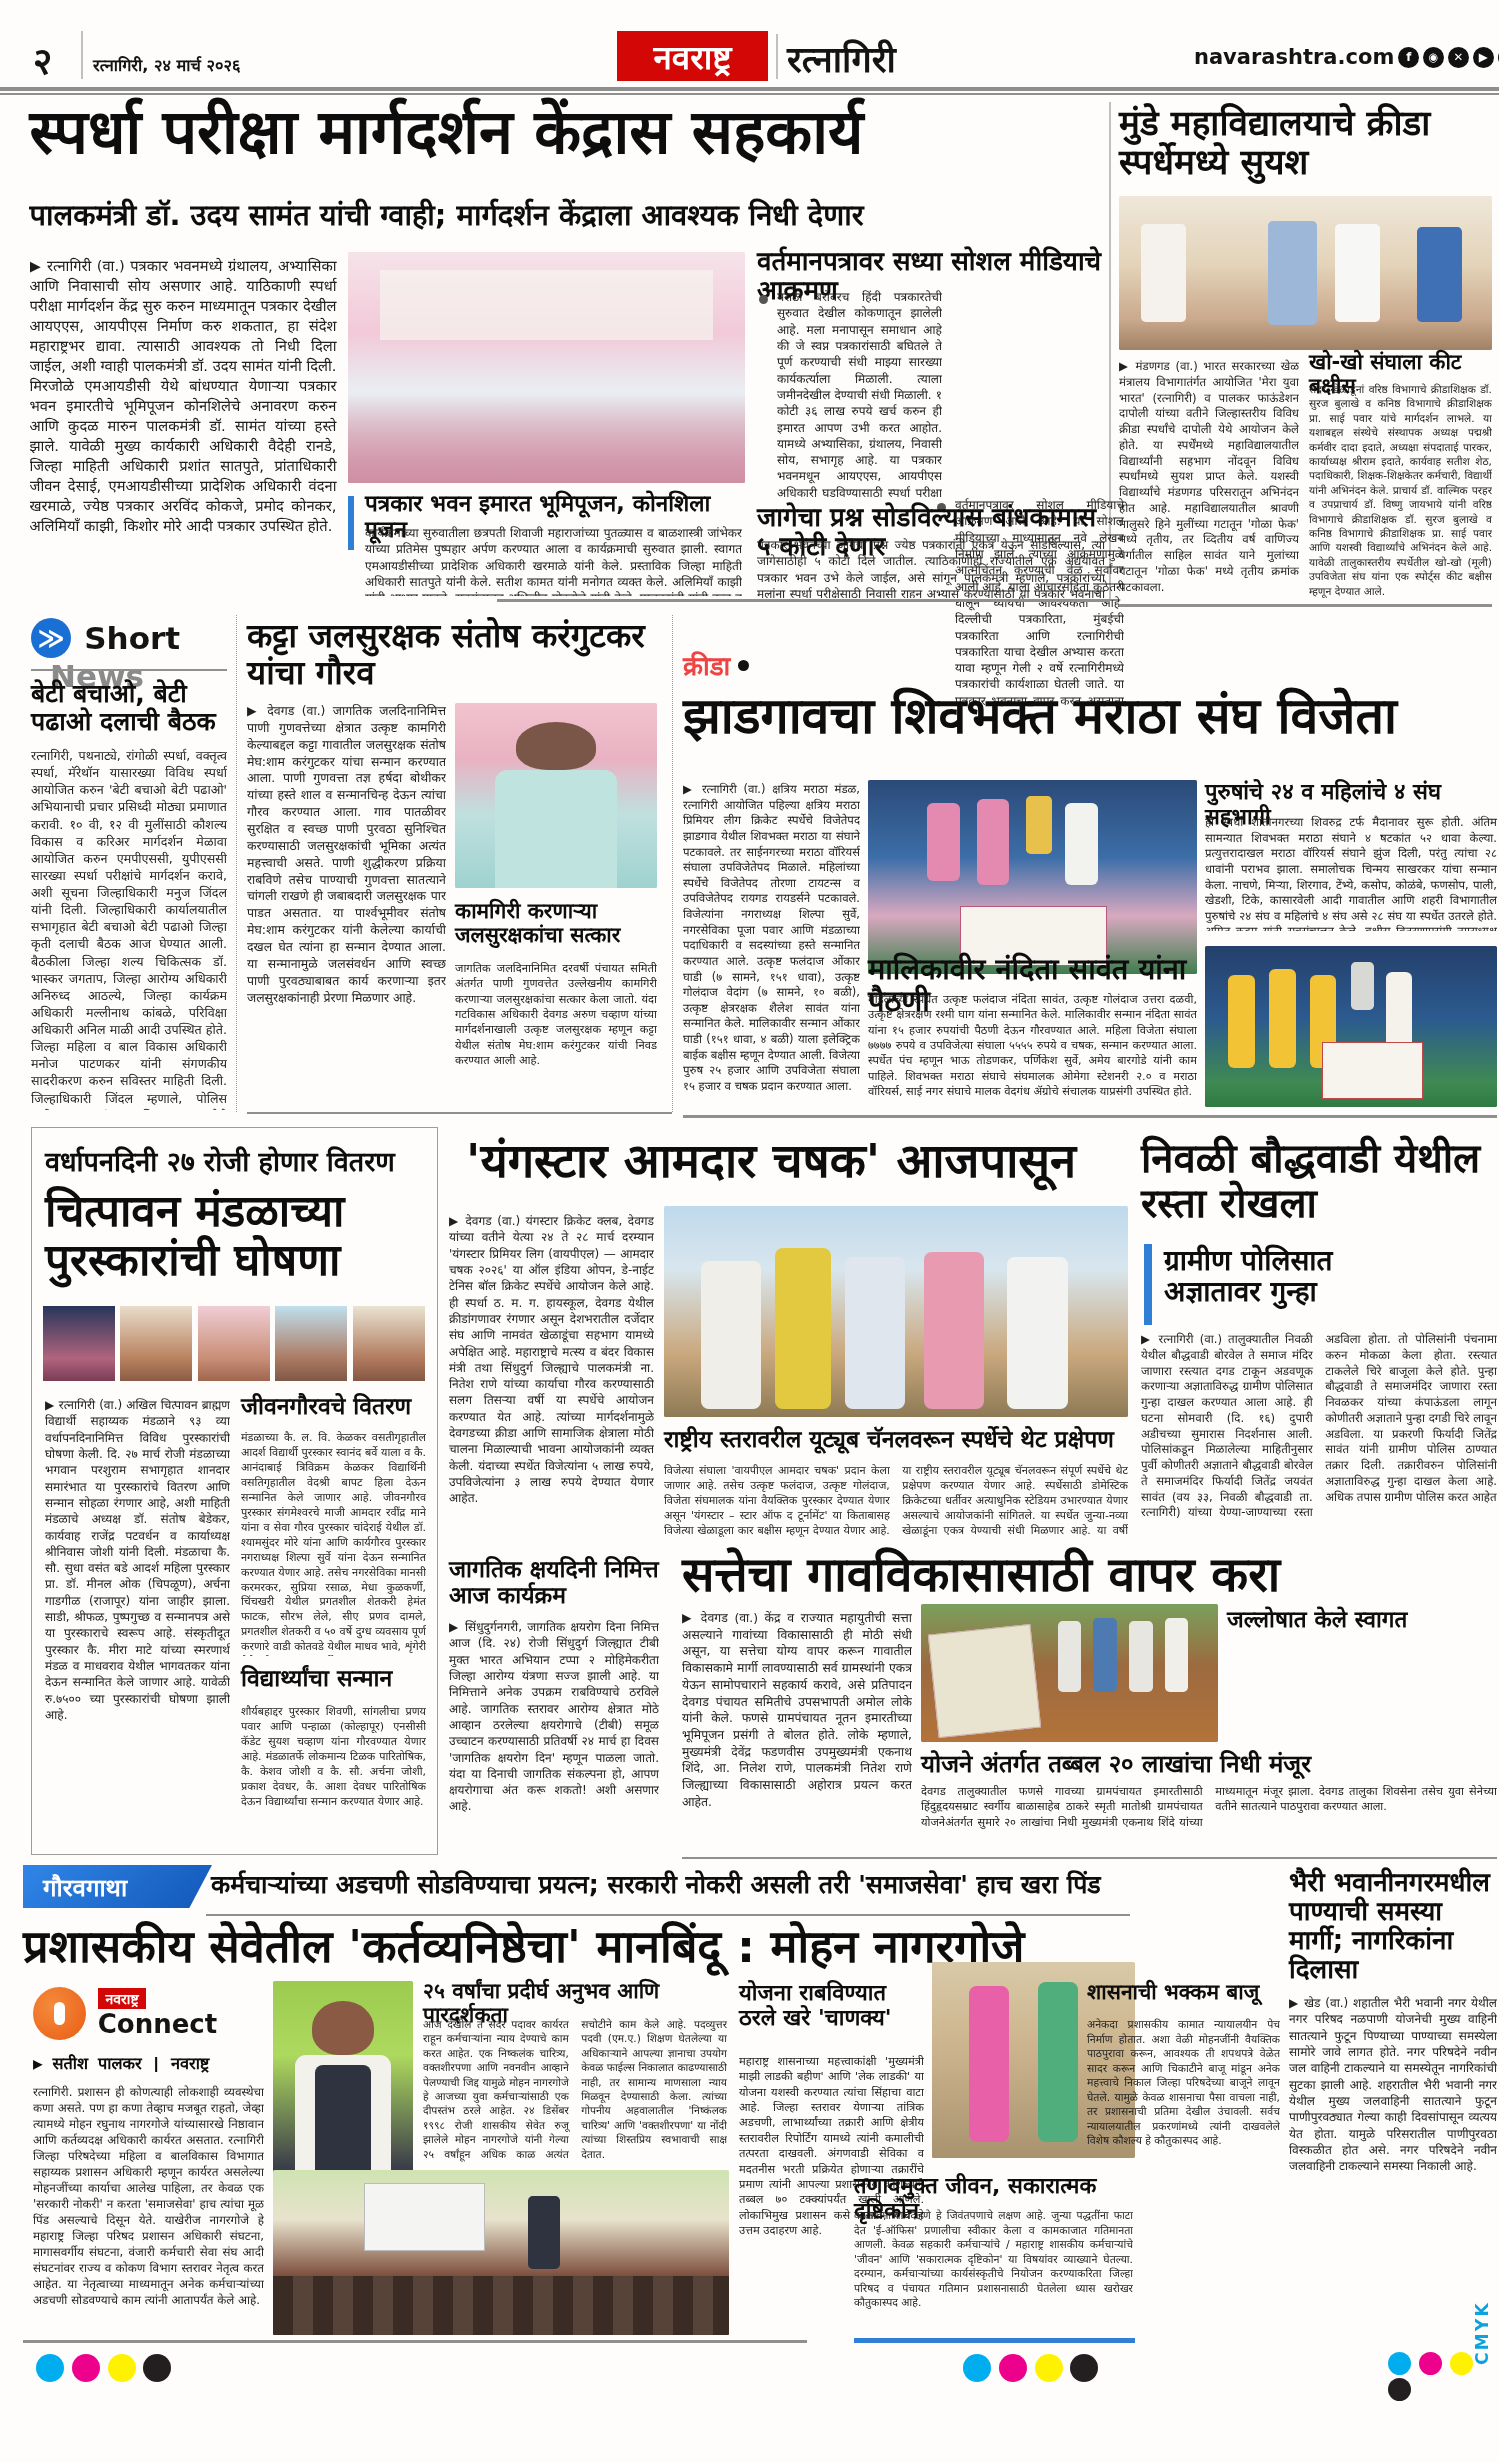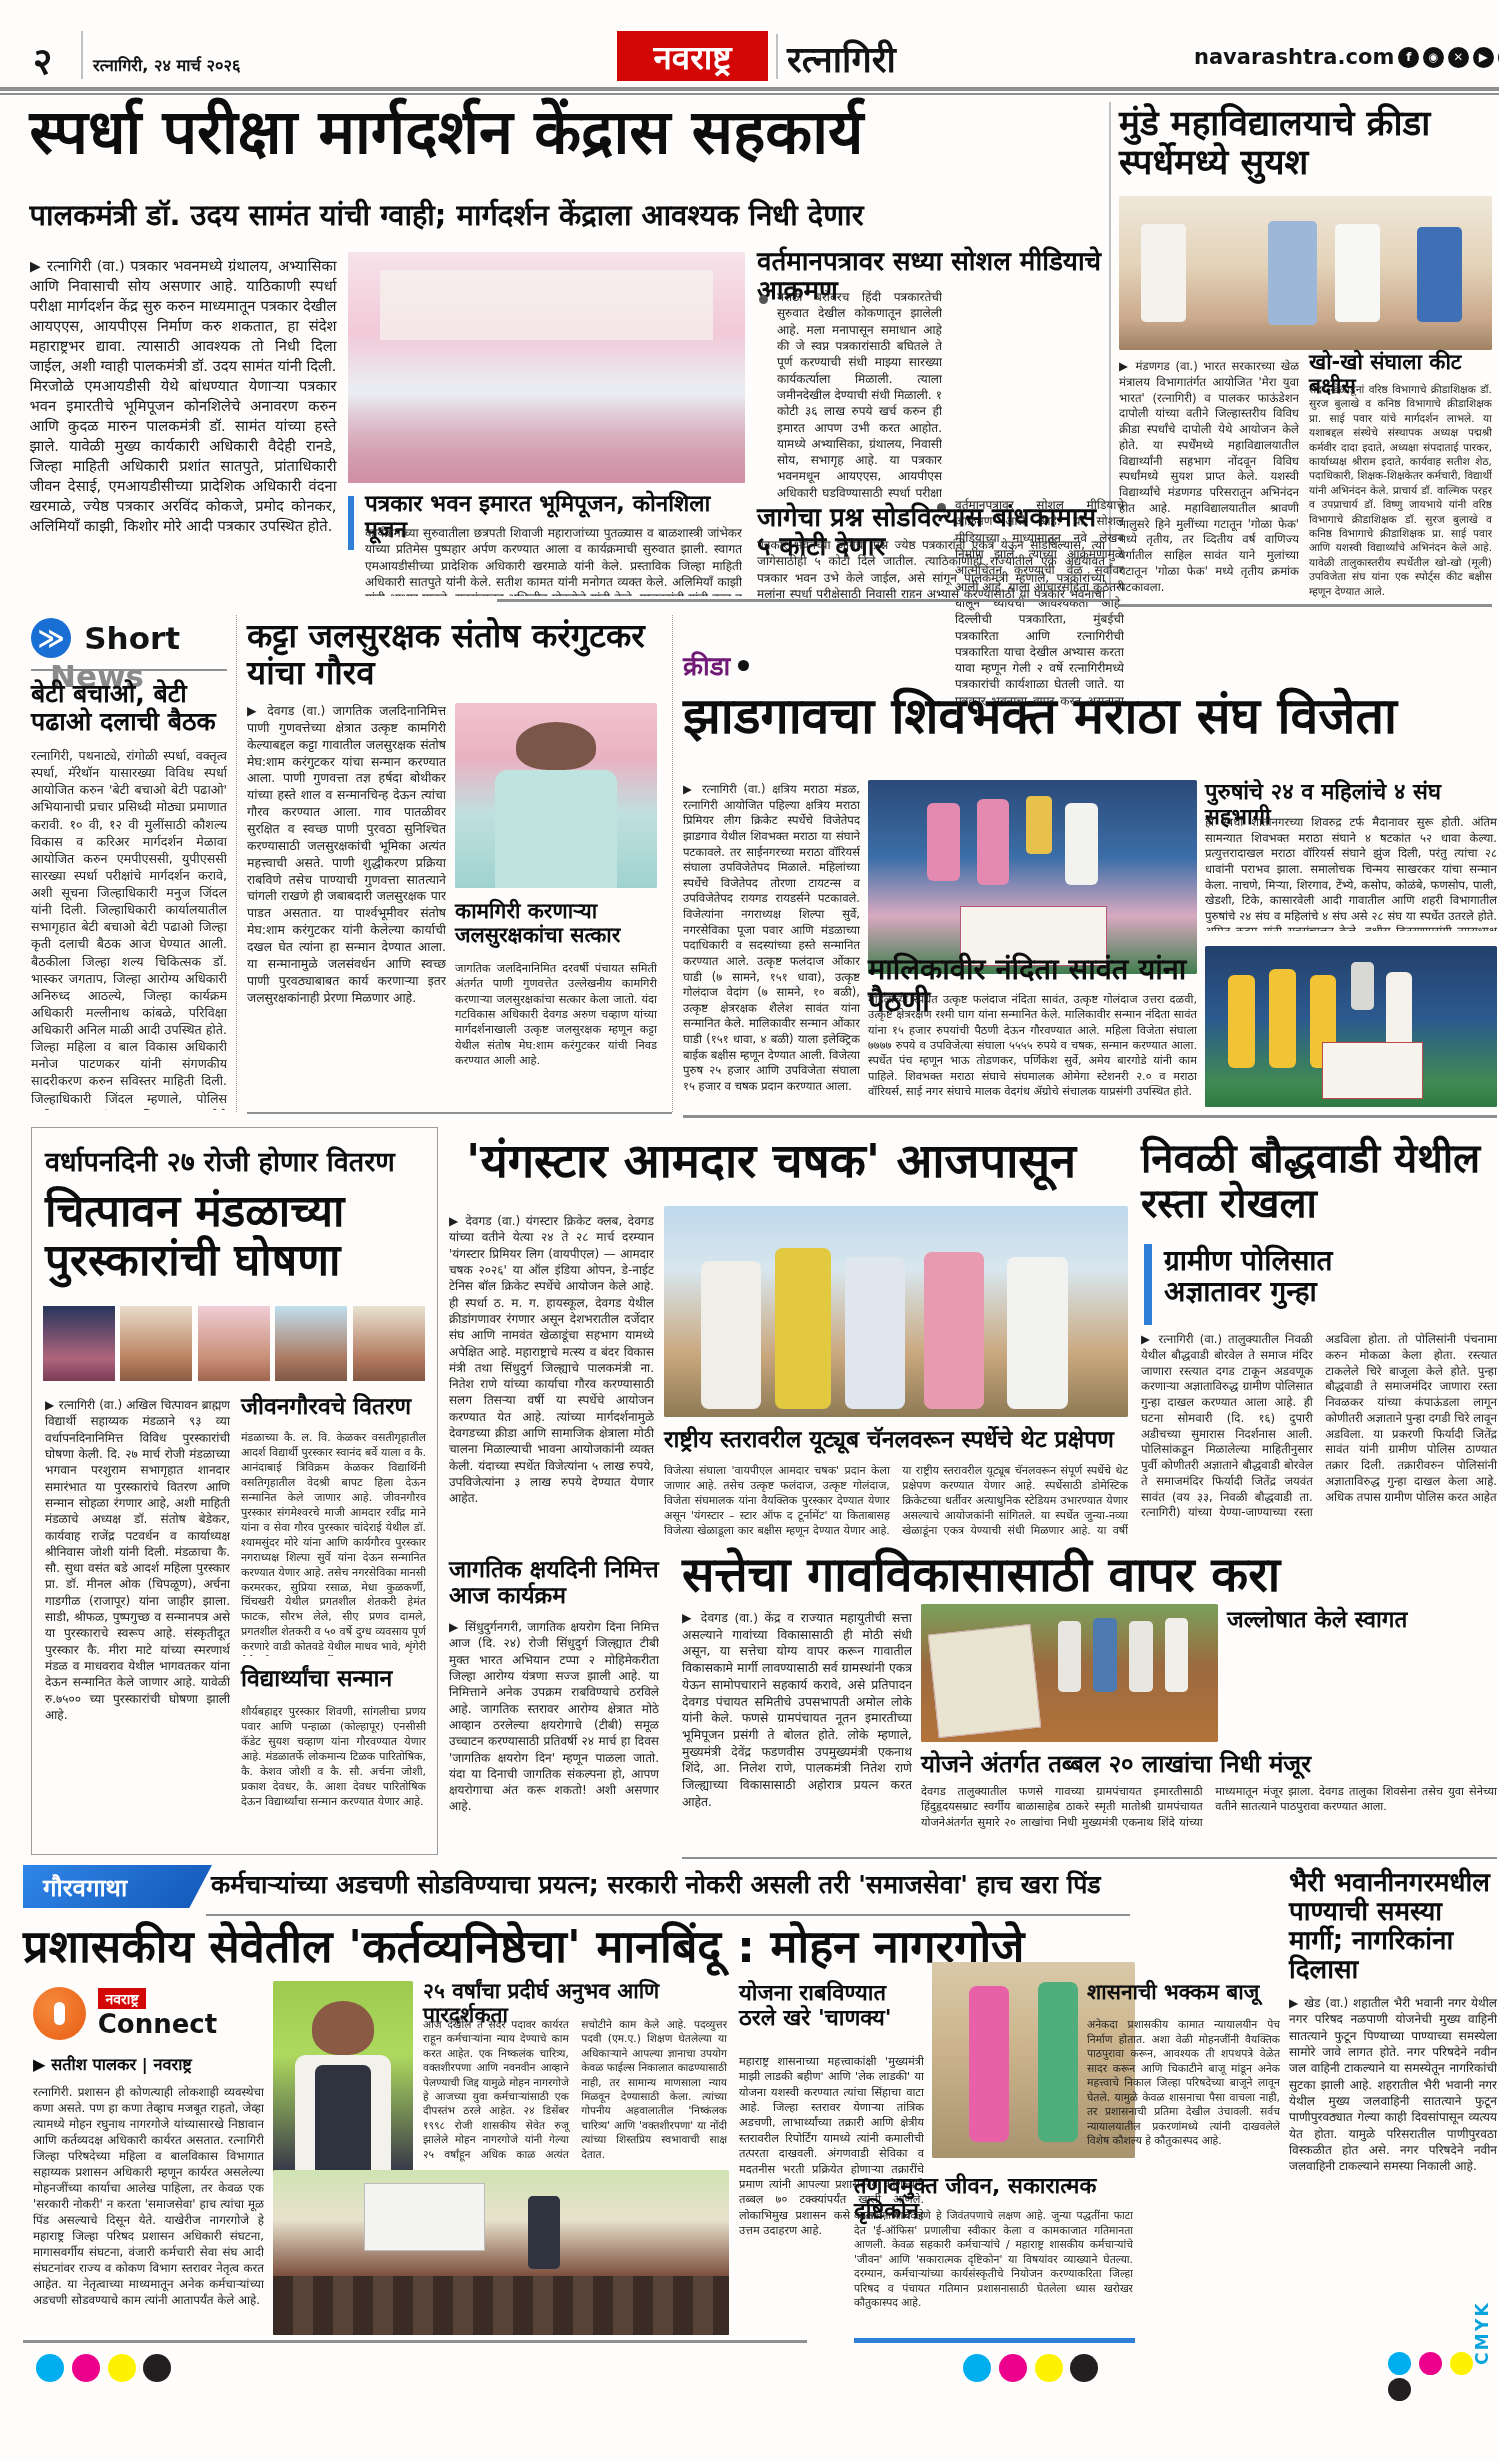--- a/index.html
+++ b/index.html
@@ -109,21 +109,21 @@
        background:linear-gradient(180deg,#f2c3cf 0%,#e9b2c2 30%,#bfe0df 60%,#9fd2cf 100%);">
     <div class="abs" style="left:30%;top:10%;width:40%;height:26%;background:#7a5648;border-radius:50% 50% 40% 40%;"></div>
     <div class="abs" style="left:20%;top:36%;width:60%;height:64%;background:#bfe4e0;border-radius:12.4px 12.4px 0 0;"></div>
   </div>
   <div class="abs hd" style="left:455px;top:900px;width:202px;font-size:21px;">कामगिरी करणाऱ्या जलसुरक्षकांचा सत्कार</div>
   <div class="abs bd" style="left:455px;top:961px;width:202px;height:143px;font-size:11.3px;">जागतिक जलदिनानिमित दरवर्षी पंचायत समिती अंतर्गत पाणी गुणवत्तेत उल्लेखनीय कामगिरी करणाऱ्या जलसुरक्षकांचा सत्कार केला जातो. यंदा गटविकास अधिकारी देवगड अरुण चव्हाण यांच्या मार्गदर्शनाखाली उत्कृष्ट जलसुरक्षक म्हणून कट्टा येथील संतोष मेघ:शाम करंगुटकर यांची निवड करण्यात आली आहे.</div>
   <div class="abs rule" style="left:247px;top:1112px;width:425px;height:2.3px;"></div>
   <div class="abs vdots" style="left:672px;top:615px;height:497px;"></div>
 
   <div class="abs" style="left:683px;top:647px;display:flex;align-items:center;">
-    <span style="color:#701a75;font-size:26px;font-weight:bold;">क्रीडा</span>
+    <span style="color:#ef4444;font-size:26px;font-weight:bold;">क्रीडा</span>
     <span class="kicker-dot"></span>
   </div>
   <div class="abs hd" style="left:683px;top:688px;width:814px;font-size:50px;">झाडगावचा शिवभक्त मराठा संघ विजेता</div>
 
   <div class="abs bd" style="left:683px;top:782px;width:177px;height:326px;font-size:11.5px;">▶ रत्नागिरी (वा.) क्षत्रिय मराठा मंडळ, रत्नागिरी आयोजित पहिल्या क्षत्रिय मराठा प्रिमियर लीग क्रिकेट स्पर्धेचे विजेतेपद झाडगाव येथील शिवभक्त मराठा या संघाने पटकावले. तर साईनगरच्या मराठा वॉरियर्स संघाला उपविजेतेपद मिळाले. महिलांच्या स्पर्धेचे विजेतेपद तोरणा टायटन्स व उपविजेतेपद रायगड रायडर्सने पटकावले. विजेत्यांना नगराध्यक्ष शिल्पा सुर्वे, नगरसेविका पूजा पवार आणि मंडळाच्या पदाधिकारी व सदस्यांच्या हस्ते सन्मानित करण्यात आले. उत्कृष्ट फलंदाज ओंकार घाडी (७ सामने, १५१ धावा), उत्कृष्ट गोलंदाज वेदांग (७ सामने, १० बळी), उत्कृष्ट क्षेत्ररक्षक शैलेश सावंत यांना सन्मानित केले. मालिकावीर सन्मान ओंकार घाडी (१५१ धावा, ४ बळी) याला इलेक्ट्रिक बाईक बक्षीस म्हणून देण्यात आली. विजेत्या पुरुष २५ हजार आणि उपविजेता संघाला १५ हजार व चषक प्रदान करण्यात आला.</div>
 
   <div class="photo" style="left:868px;top:780px;width:329px;height:194px;
        background:linear-gradient(180deg,#2b4a78 0%,#3c6ea8 40%,#d8a9c0 70%,#3f7d4d 100%);">
     <div class="abs" style="left:18%;top:12%;width:10%;height:40%;background:#e48ab0;border-radius:6.2px;"></div>
     <div class="abs" style="left:33%;top:10%;width:10%;height:44%;background:#e48ab0;border-radius:6.2px;"></div>
@@ -209,21 +209,21 @@
   <div class="abs" style="left:33px;top:1987px;width:233px;">
     <span class="dot" style="width:53px;height:53px;background:radial-gradient(circle at 35% 35%,#f58a3c,#e85d14);
           display:inline-flex;align-items:center;justify-content:center;vertical-align:middle;">
       <span style="width:11px;height:23px;background:#fff;border-radius:5.4px;display:inline-block;"></span>
     </span>
     <span style="display:inline-block;vertical-align:middle;margin-left:7.8px;">
       <span style="display:block;background:#d40707;color:#fff;font-weight:bold;font-size:14px;padding:0.8px 7.8px;width:max-content;">नवराष्ट्र</span>
       <span style="display:block;font-size:26px;font-weight:bold;">Connect</span>
     </span>
   </div>
-  <div class="abs sub" style="left:33px;top:2056px;width:233px;font-size:16.3px;">▶ सतीश पालकर | नवराष्ट्र</div>
+  <div class="abs sub" style="left:33px;top:2056px;width:233px;font-size:16.3px;font-family:Liberation Mono, monospace;">▶ सतीश पालकर | नवराष्ट्र</div>
   <div class="abs bd" style="left:33px;top:2084px;width:231px;height:250px;font-size:11.8px;">रत्नागिरी. प्रशासन ही कोणत्याही लोकशाही व्यवस्थेचा कणा असते. पण हा कणा तेव्हाच मजबूत राहतो, जेव्हा त्यामध्ये मोहन रघुनाथ नागरगोजे यांच्यासारखे निष्ठावान आणि कर्तव्यदक्ष अधिकारी कार्यरत असतात. रत्नागिरी जिल्हा परिषदेच्या महिला व बालविकास विभागात सहाय्यक प्रशासन अधिकारी म्हणून कार्यरत असलेल्या मोहनजींच्या कार्याचा आलेख पाहिला, तर केवळ एक 'सरकारी नोकरी' न करता 'समाजसेवा' हाच त्यांचा मूळ पिंड असल्याचे दिसून येते. याखेरीज नागरगोजे हे महाराष्ट्र जिल्हा परिषद प्रशासन अधिकारी संघटना, मागासवर्गीय संघटना, वंजारी कर्मचारी सेवा संघ आदी संघटनांवर राज्य व कोकण विभाग स्तरावर नेतृत्व करत आहेत. या नेतृत्वाच्या माध्यमातून अनेक कर्मचाऱ्यांच्या अडचणी सोडवण्याचे काम त्यांनी आतापर्यंत केले आहे.</div>
 
   <div class="photo" style="left:273px;top:1981px;width:140px;height:247px;
        background:linear-gradient(180deg,#9ccb4f 0%,#add95e 30%,#3c3f4a 75%,#2e3039 100%);">
     <div class="abs" style="left:28%;top:8%;width:44%;height:22%;background:#8a5a44;border-radius:50% 50% 42% 42%;"></div>
     <div class="abs" style="left:16%;top:30%;width:68%;height:70%;background:#f2f1ec;border-radius:11px 11px 0 0;"></div>
     <div class="abs" style="left:30%;top:34%;width:40%;height:66%;background:#2f3340;border-radius:7.8px 7.8px 0 0;"></div>
   </div>
   <div class="abs hd" style="left:423px;top:1980px;width:304px;font-size:21px;">२५ वर्षांचा प्रदीर्घ अनुभव आणि पारदर्शकता</div>
   <div class="abs bd cols2" style="left:423px;top:2017px;width:304px;height:149px;font-size:10.6px;">आज देखील ते सदर पदावर कार्यरत राहून कर्मचाऱ्यांना न्याय देण्याचे काम करत आहेत. एक निष्कलंक चारित्र्य, वक्तशीरपणा आणि नवनवीन आव्हाने पेलण्याची जिद्द यामुळे मोहन नागरगोजे हे आजच्या युवा कर्मचाऱ्यांसाठी एक दीपस्तंभ ठरले आहेत. २४ डिसेंबर १९९८ रोजी शासकीय सेवेत रुजू झालेले मोहन नागरगोजे यांनी गेल्या २५ वर्षांहून अधिक काळ अत्यंत सचोटीने काम केले आहे. पदव्युत्तर पदवी (एम.ए.) शिक्षण घेतलेल्या या अधिकाऱ्याने आपल्या ज्ञानाचा उपयोग केवळ फाईल्स निकालात काढण्यासाठी नाही, तर सामान्य माणसाला न्याय मिळवून देण्यासाठी केला. त्यांच्या गोपनीय अहवालातील 'निष्कंलक चारित्र्य' आणि 'वक्तशीरपणा' या नोंदी त्यांच्या शिस्तप्रिय स्वभावाची साक्ष देतात.</div>

